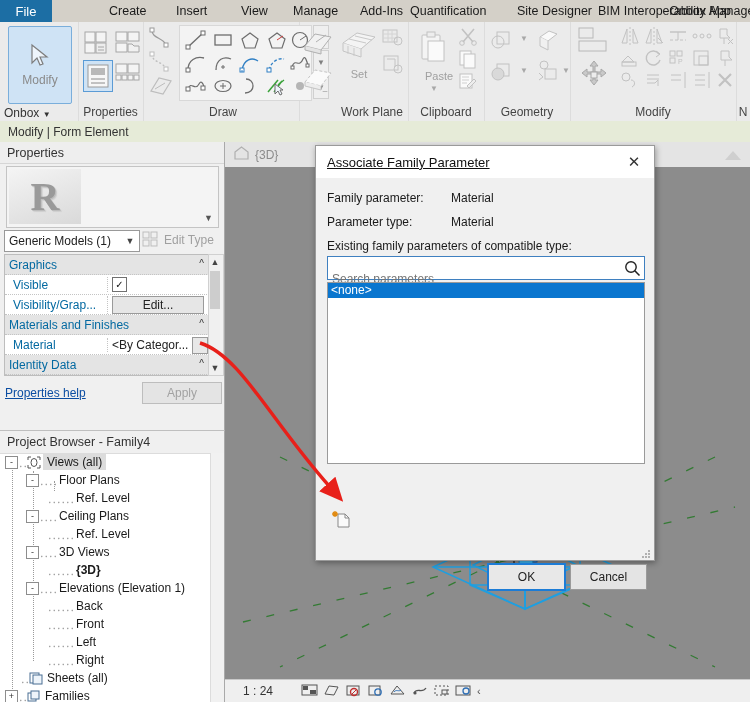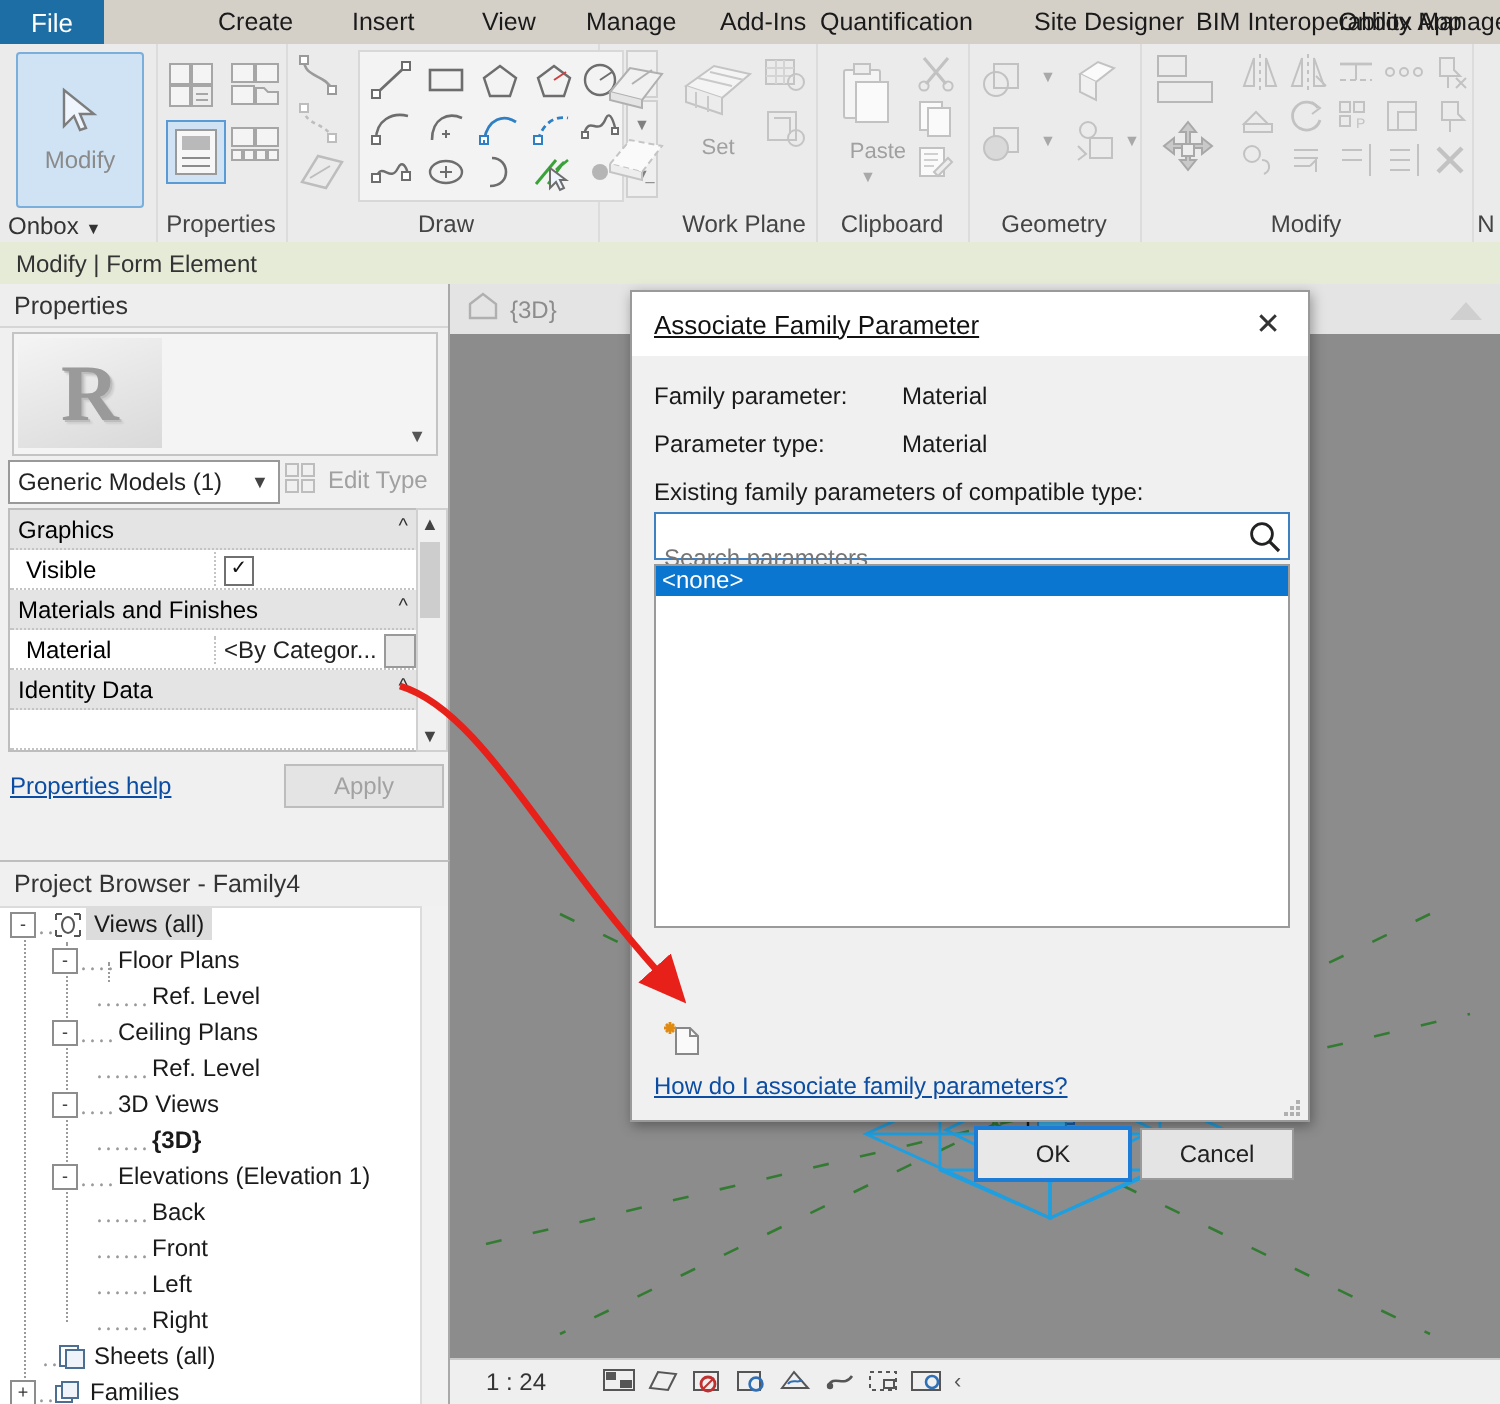--- a/index.html
+++ b/index.html
@@ -61,21 +61,21 @@
   .combo .txt{padding-left:4px;flex:1;white-space:nowrap;overflow:hidden;}
   .combo .cv{width:18px;text-align:center;font-size:9px;color:#444;}
   .edittype{position:absolute;left:142px;top:88px;width:80px;height:20px;display:flex;
     align-items:center;font-size:12px;color:#a0a0a0;}
 
   .ptable{position:absolute;left:4px;top:112px;width:204px;height:120px;background:#fff;
     border:1px solid #bdbdbd;overflow:hidden;}
   .prow{position:relative;height:19px;display:flex;align-items:center;
     border-bottom:1px dotted #c4c4c4;font-size:12px;}
   .prow.group{background:#e4e4e4;font-weight:normal;}
-  .pname{width:94px;padding-left:8px;white-space:nowrap;overflow:hidden;color:#000000;}
+  .pname{width:94px;padding-left:8px;white-space:nowrap;overflow:hidden;color:#0369a1;}
   .prow.group .pname{padding-left:4px;width:176px;}
   .pval{flex:1;padding-left:4px;border-left:1px dotted #c4c4c4;white-space:nowrap;overflow:hidden;}
   .chevron{position:absolute;right:5px;top:3px;font-size:10px;color:#333;}
   .chk{width:13px;height:13px;border:1px solid #707070;background:#fff;display:inline-flex;
     align-items:center;justify-content:center;font-size:10px;line-height:1;color:#111;}
   .editbtn{display:inline-flex;align-items:center;justify-content:center;width:90px;height:16px;
     background:#e6e6e6;border:1px solid #9a9a9a;font-size:12px;}
   .smallbtn{position:absolute;right:1px;top:2px;width:14px;height:15px;background:#e8e8e8;
     border:1px solid #9a9a9a;}
   .pscroll{position:absolute;left:208px;top:112px;width:14px;height:120px;background:#f0f0f0;
@@ -627,20 +627,26 @@
         <div class="chevron">^</div>
       </div>
 
       <div class="prow">
         <div class="pname">Visible</div>
         <div class="pval">
           <span class="chk">✓</span>
         </div>
       </div>
 
+      <div class="prow">
+        <div class="pname">Visibility/Grap...</div>
+        <div class="pval">
+          <span class="editbtn">Edit...</span>
+        </div>
+      </div>
 
       <div class="prow group">
         <div class="pname">Materials and Finishes</div>
         <div class="chevron">^</div>
       </div>
 
       <div class="prow">
         <div class="pname">Material</div>
         <div class="pval">&lt;By Categor...</div>
         <div class="smallbtn"></div>
@@ -893,21 +899,20 @@
       </div>
 
       <div class="helpicon">
         <svg width="20" height="18" viewBox="0 0 20 18">
             <path d="M7 4 h7 l4 4 v9 h-11 z" fill="#fafafa" stroke="#888"></path>
             <path d="M14 4 v4 h4" fill="none" stroke="#888"></path>
             <path d="M4 1 L4 7 M1 4 L7 4 M2 2 L6 6 M6 2 L2 6" stroke="#e08a12" stroke-width="1.4"></path>
           </svg>
       </div>
 
-      <div class="dlglink">How do I associate family parameters?</div>
 
       <div class="dbtn primary" style="left:171px;top:385px">OK</div>
       <div class="dbtn" style="left:254px;top:386px">Cancel</div>
 
       <div class="grip">
         <svg width="10" height="10" viewBox="0 0 10 10">
             <g fill="#b0b0b0">
               <rect x="7" y="7" width="2" height="2"></rect>
               <rect x="4" y="7" width="2" height="2"></rect>
               <rect x="7" y="4" width="2" height="2"></rect>

